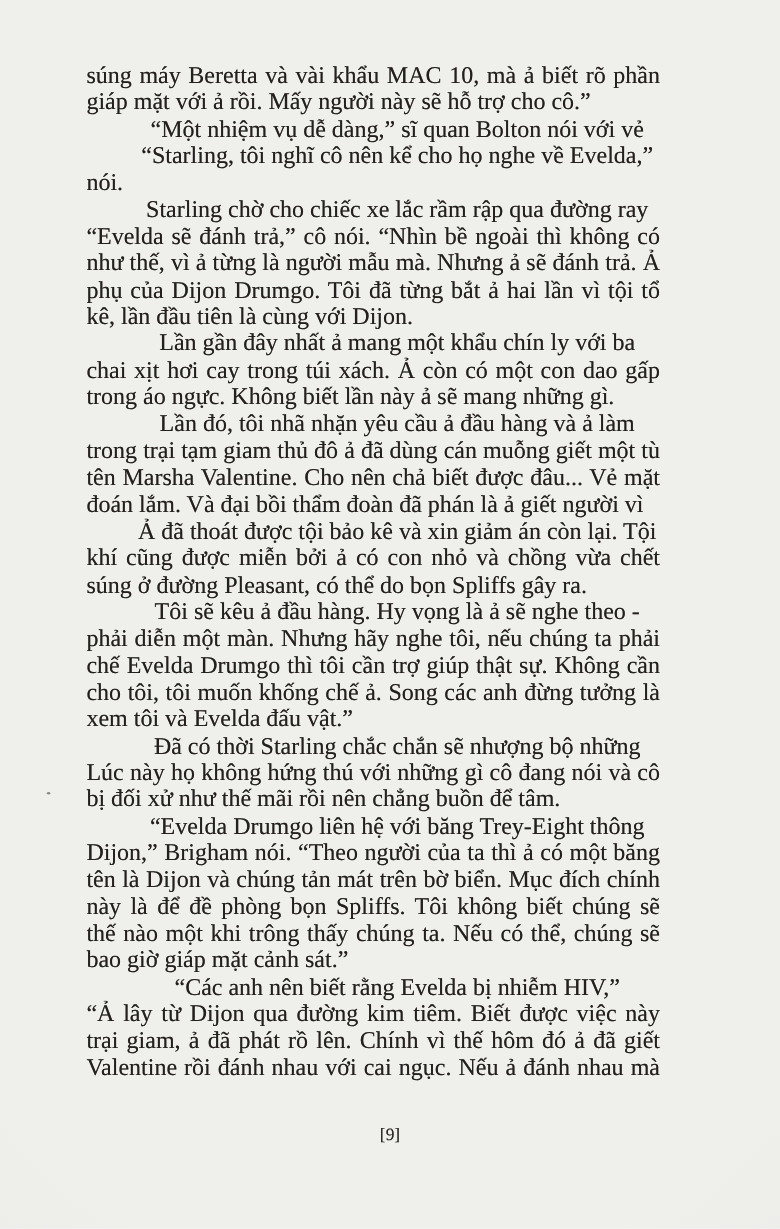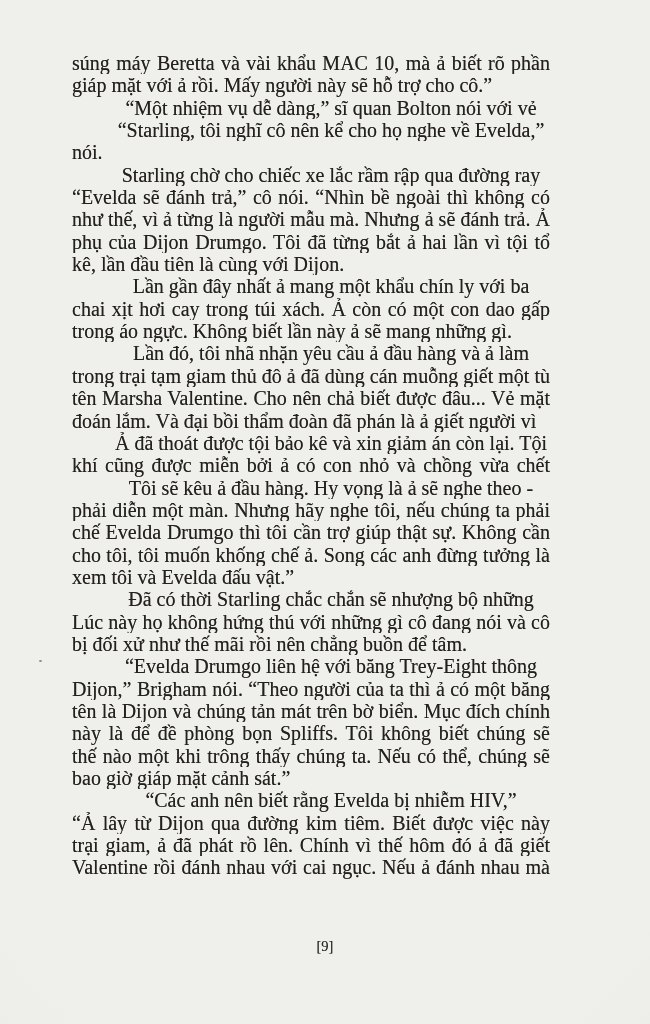--- a/index.html
+++ b/index.html
@@ -81,20 +81,21 @@
       <div class="line">kê, lần đầu tiên là cùng với Dijon.</div>
       <div class="line indent just">Lần gần đây nhất ả mang một khẩu chín ly với ba băng đạn và</div>
       <div class="line just">chai xịt hơi cay trong túi xách. Ả còn có một con dao gấp nhét bên</div>
       <div class="line">trong áo ngực. Không biết lần này ả sẽ mang những gì.</div>
       <div class="line indent just">Lần đó, tôi nhã nhặn yêu cầu ả đầu hàng và ả làm theo. Sau đó</div>
       <div class="line just">trong trại tạm giam thủ đô ả đã dùng cán muỗng giết một tù nhân</div>
       <div class="line just">tên Marsha Valentine. Cho nên chả biết được đâu... Vẻ mặt ả khó</div>
       <div class="line">đoán lắm. Và đại bồi thẩm đoàn đã phán là ả giết người vì tự vệ.</div>
       <div class="line indent just">Ả đã thoát được tội bảo kê và xin giảm án còn lại. Tội buôn vũ</div>
       <div class="line just">khí cũng được miễn bởi ả có con nhỏ và chồng vừa chết trong vụ đọ</div>
+      <div class="line">súng ở đường Pleasant, có thể do bọn Spliffs gây ra.</div>
       <div class="line indent just">Tôi sẽ kêu ả đầu hàng. Hy vọng là ả sẽ nghe theo - chúng ta</div>
       <div class="line just">phải diễn một màn. Nhưng hãy nghe tôi, nếu chúng ta phải khống</div>
       <div class="line just">chế Evelda Drumgo thì tôi cần trợ giúp thật sự. Không cần yểm trợ</div>
       <div class="line just">cho tôi, tôi muốn khống chế ả. Song các anh đừng tưởng là sẽ được</div>
       <div class="line">xem tôi và Evelda đấu vật.”</div>
       <div class="line indent just">Đã có thời Starling chắc chắn sẽ nhượng bộ những người này.</div>
       <div class="line just">Lúc này họ không hứng thú với những gì cô đang nói và cô cũng đã</div>
       <div class="line">bị đối xử như thế mãi rồi nên chẳng buồn để tâm.</div>
       <div class="line indent just">“Evelda Drumgo liên hệ với băng Trey-Eight thông qua</div>
       <div class="line just">Dijon,” Brigham nói. “Theo người của ta thì ả có một băng nhóm</div>

